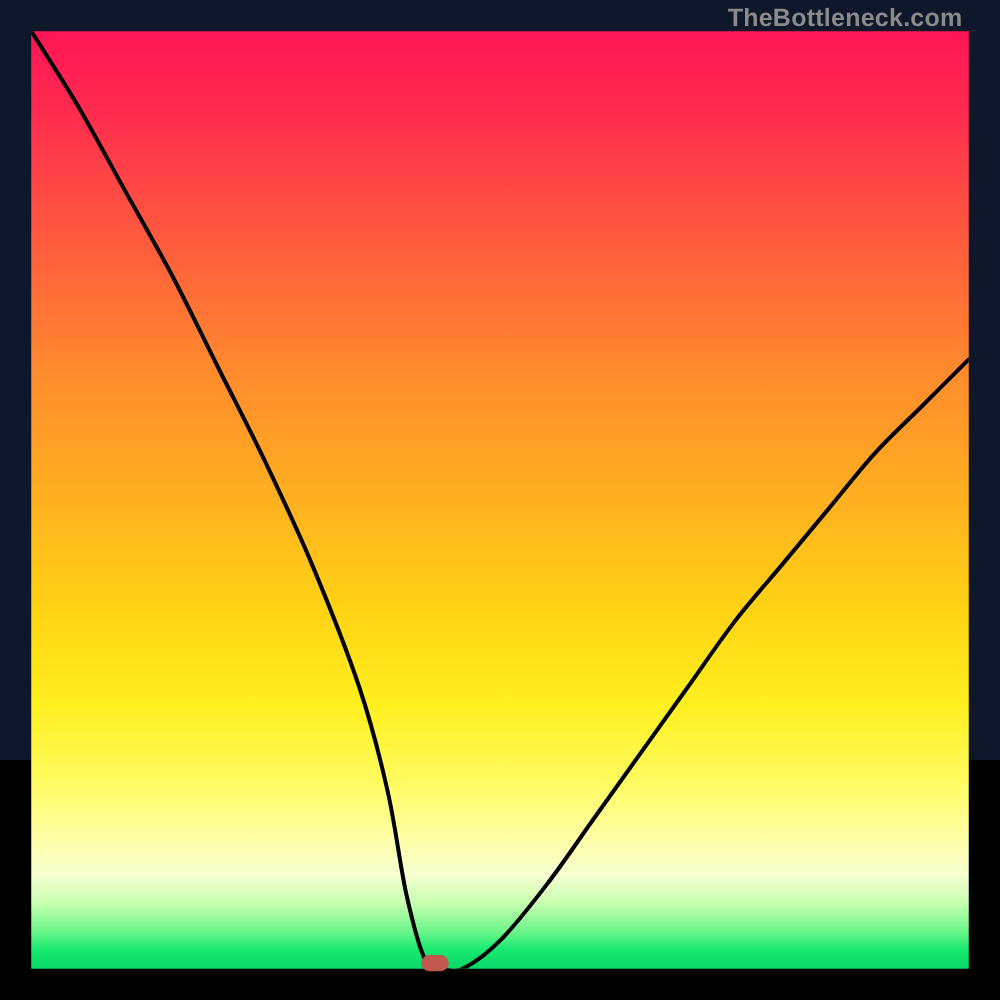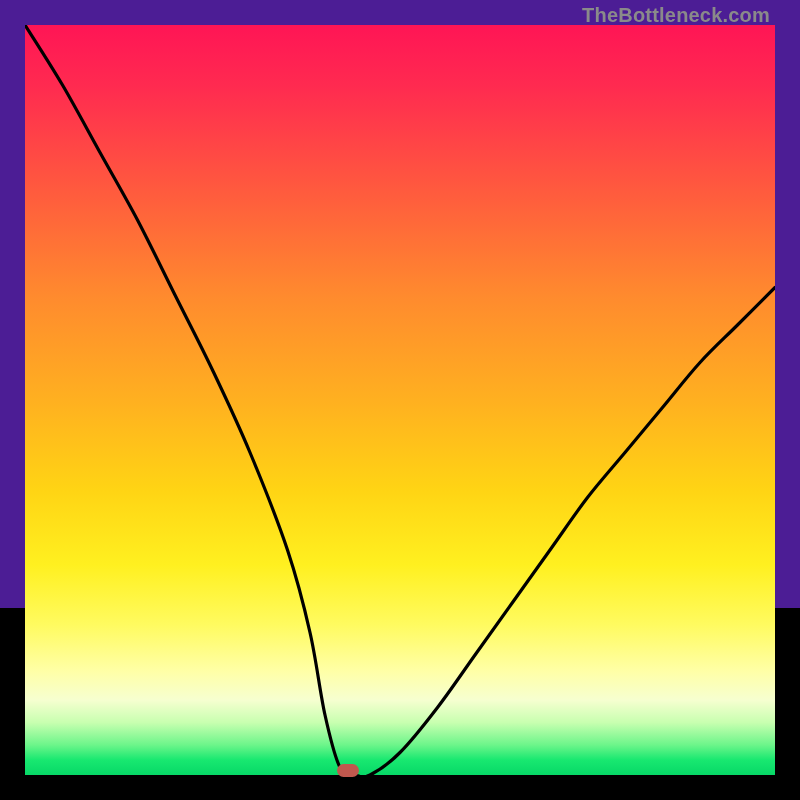--- a/index.html
+++ b/index.html
@@ -8,21 +8,21 @@
     width: 800px;
     height: 800px;
     overflow: hidden;
     background: #000;
     font-family: Arial, Helvetica, sans-serif;
   }
   .frame {
     position: relative;
     width: 800px;
     height: 608px;
-    background: #4c1d95;
+    background: #0f172a;
   }
   .plot-area {
     position: absolute;
     left: 25px;
     top: 25px;
     width: 750px;
     height: 750px;
     
     background: linear-gradient(
       to bottom,

